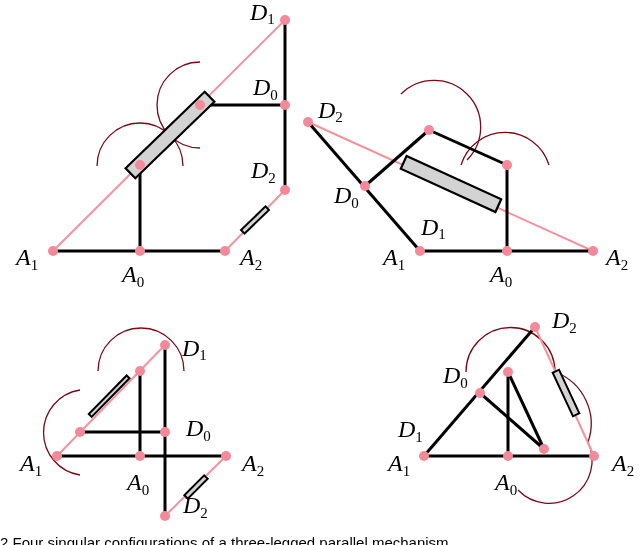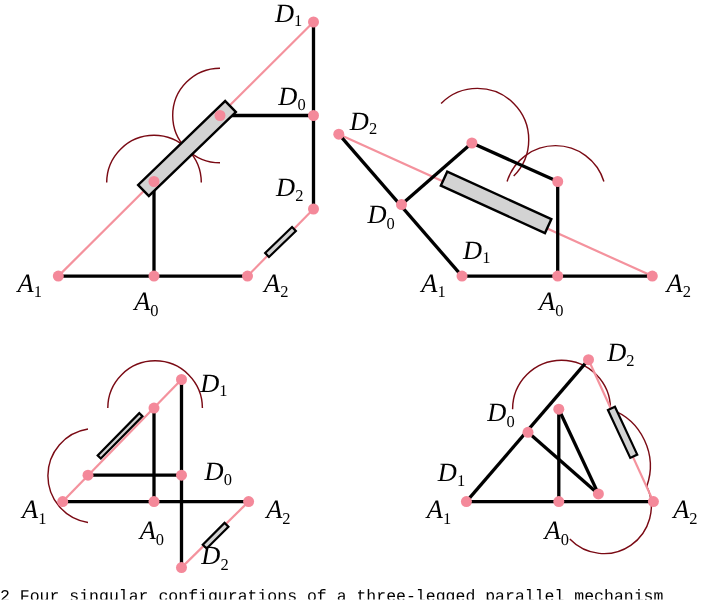--- a/index.html
+++ b/index.html
@@ -3,21 +3,21 @@
   <meta charset="utf-8">
   <style>
     html, body { margin: 0; padding: 0; background: #ffffff; }
     body { width: 640px; height: 545px; overflow: hidden; position: relative; }
     #figure { position: absolute; left: 0; top: 0; width: 640px; height: 545px; }
     svg text { font-family: "Liberation Serif", "DejaVu Serif", serif; }
     .lbl { font-style: italic; font-size: 24px; fill: #000; }
     .sub { font-style: normal; font-size: 15px; fill: #000; }
     .caption {
       position: absolute; left: 0; top: 530px; width: 640px;
-      font-family: Liberation Mono, monospace;
+      font-family: Liberation Sans, sans-serif;
       font-size: 15px; color: #000; white-space: nowrap; overflow: hidden;
       height: 15px; line-height: 26px;
     }
   </style>
 </head>
 <body>
 
 <svg id="figure" viewBox="0 0 640 545" xmlns="http://www.w3.org/2000/svg">
 
   <g>

